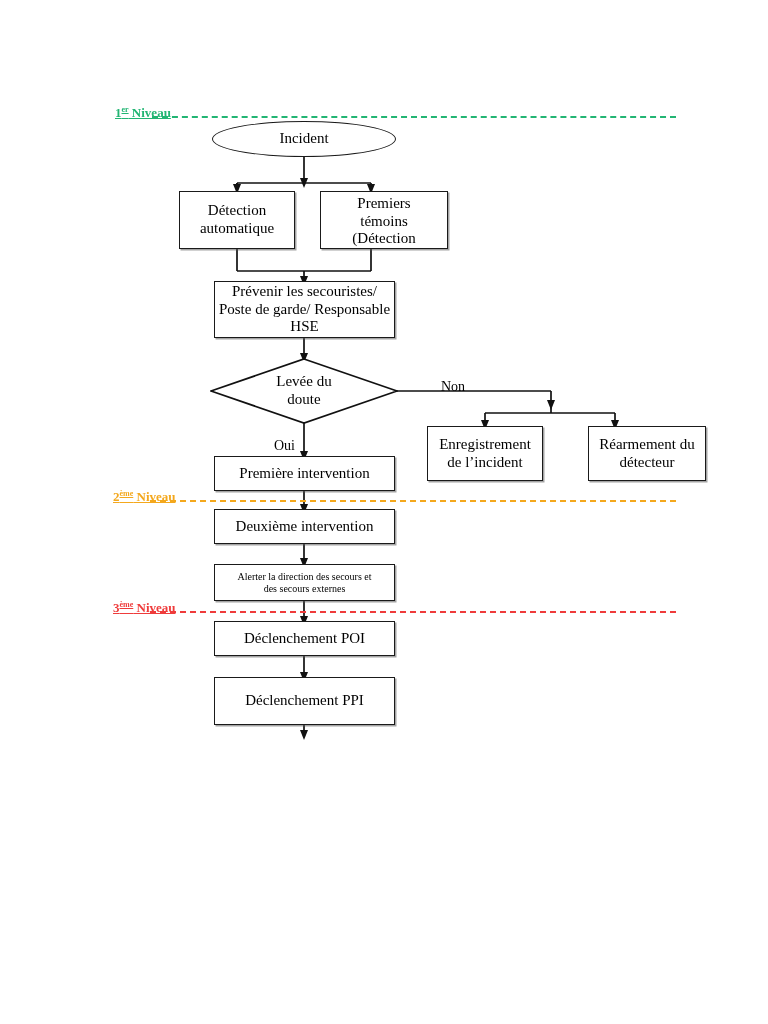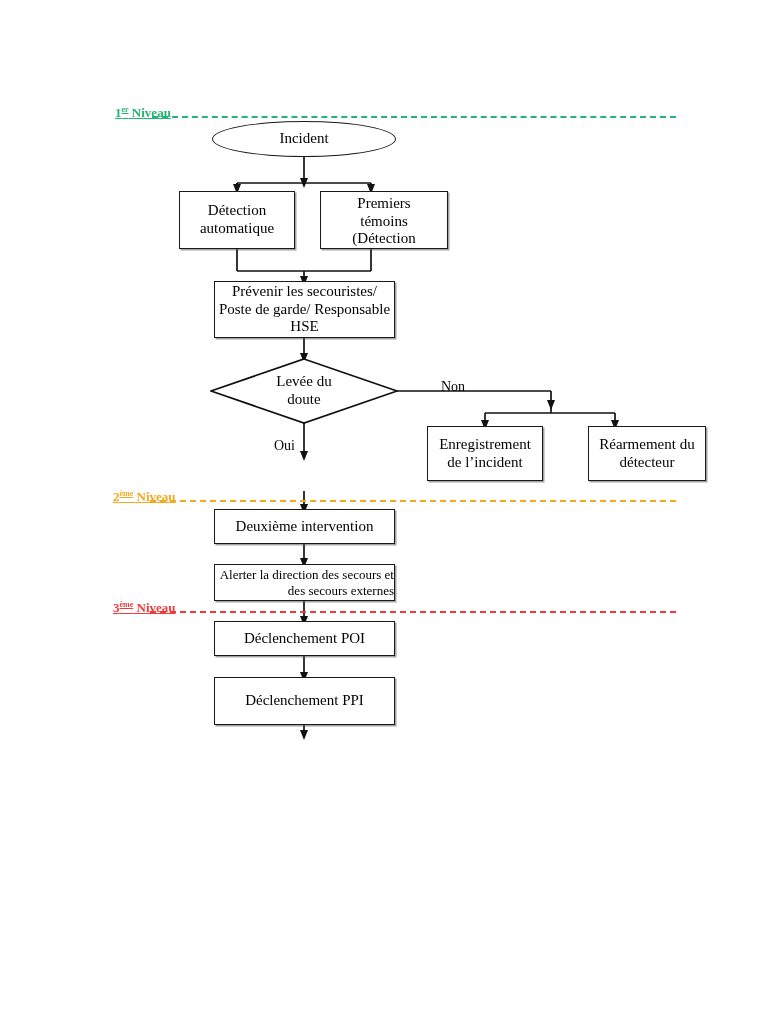--- a/index.html
+++ b/index.html
@@ -73,21 +73,21 @@
     align-items: center;
     justify-content: center;
     text-align: center;
     line-height: 1.18;
     color: #000;
   }
 
   
   .t15 { font-size: 15px; }
   .t13 { font-size: 13px; }
-  .t11 { font-size: 13px; text-align: right; }
+  .t11 { font-size: 10px; }
 
   
   .edge-label {
     position: absolute;
     font-size: 14px;
     color: #000;
     background: transparent;
     white-space: nowrap;
   }
 
@@ -221,20 +221,23 @@
   <div class="node box t15" style="left:427px; top:413px; width:116px; height:55px; white-space:pre-line;">
     <span class="clip-text">Enregistrement
 de l’incident</span>
   </div>
 
   <div class="node box t15" style="left:557px; top:413px; width:118px; height:55px; white-space:pre-line;margin-left:31px;">
     <span class="clip-text">Réarmement du
 détecteur</span>
   </div>
 
+  <div class="node box t15" style="left:214px; top:443px; width:181px; height:35px;">
+    <span class="clip-text">Première intervention</span>
+  </div>
 
   <div class="node box t15" style="left:214px; top:496px; width:181px; height:35px;">
     <span class="clip-text">Deuxième intervention</span>
   </div>
 
   <div class="node box t11" style="left:214px; top:551px; width:181px; height:37px; white-space:pre-line;">
     <span class="clip-text">Alerter la direction des secours et
 des secours externes</span>
   </div>
 

